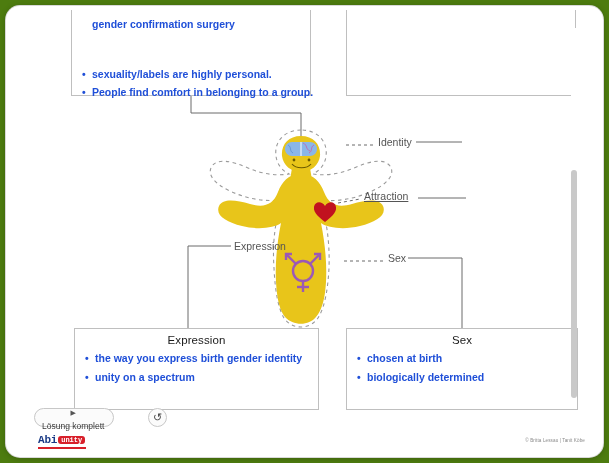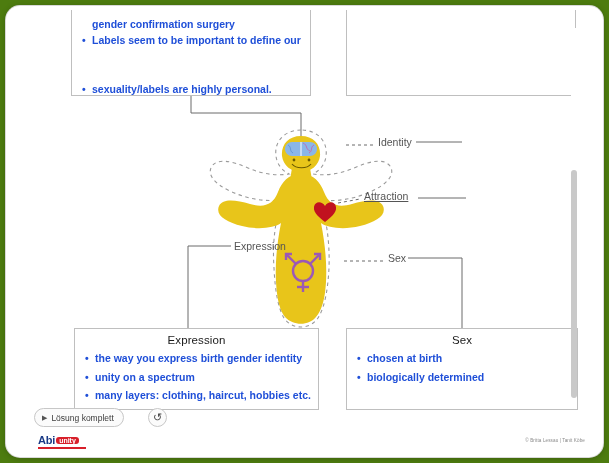--- a/index.html
+++ b/index.html
@@ -179,20 +179,21 @@
     box-sizing: border-box;
     border: 1px solid #c7c7c7;
     border-radius: 10px;
     background: #fbfbfb;
     display: flex;
     align-items: center;
     padding: 0 9px 0 7px;
     font-size: 8.5px;
     color: #3a3a3a;
     gap: 4px;
+    flex-direction: column;
   }
   .btn-solution .chev {
     font-size: 7px;
     color: #555;
   }
   .btn-reset {
     position: absolute;
     left: 122px;
     top: 0;
     width: 19px;
@@ -219,20 +220,21 @@
   .logo {
     position: absolute;
     left: 12px;
     top: 0;
     display: flex;
     align-items: baseline;
     font-size: 11px;
     font-weight: bold;
     color: #1a3a86;
     letter-spacing: -0.2px;
+    font-family: Liberation Mono, monospace;
   }
   .logo .pill {
     display: inline-block;
     margin-left: 1px;
     padding: 0 3px;
     border-radius: 3px;
     background: #d81f2a;
     color: #ffffff;
     font-size: 7px;
     font-weight: bold;
@@ -357,38 +359,37 @@
               <path d="M288 236 L294 236 L294 242" stroke="#9b59b6" stroke-width="2.4" fill="none"></path>
               <path d="M270 246 L260 236" stroke="#9b59b6" stroke-width="2.4"></path>
               <path d="M260 242 L260 236 L266 236" stroke="#9b59b6" stroke-width="2.4" fill="none"></path>
             </g>
           </g>
         </svg>
 
         <div class="box" id="box-top-left">
           <div class="plain-line">gender confirmation surgery</div>
           <ul class="bullets">
-            <li>Labels seem to be important to define our</li>
             <li style="padding-left:10px; list-style:none;margin-top:34px;">sexuality/labels are highly personal.</li>
+            <li>People find comfort in belonging to a group.</li>
           </ul>
         </div>
 
         <div class="box" id="box-top-right"></div>
 
         <div class="fig-label" id="label-identity">Identity</div>
         <div class="fig-label" id="label-attraction">Attraction</div>
         <div class="fig-label" id="label-sex">Sex</div>
         <div class="fig-label" id="label-expression">Expression</div>
 
         <div class="box" id="box-expression">
           <div class="box-title">Expression</div>
           <ul class="bullets">
             <li>the way you express birth gender identity</li>
             <li>unity on a spectrum</li>
-            <li>many layers: clothing, haircut, hobbies etc.</li>
           </ul>
         </div>
 
         <div class="box" id="box-sex">
           <div class="box-title">Sex</div>
           <ul class="bullets">
             <li>chosen at birth</li>
             <li>biologically determined</li>
           </ul>
         </div>

